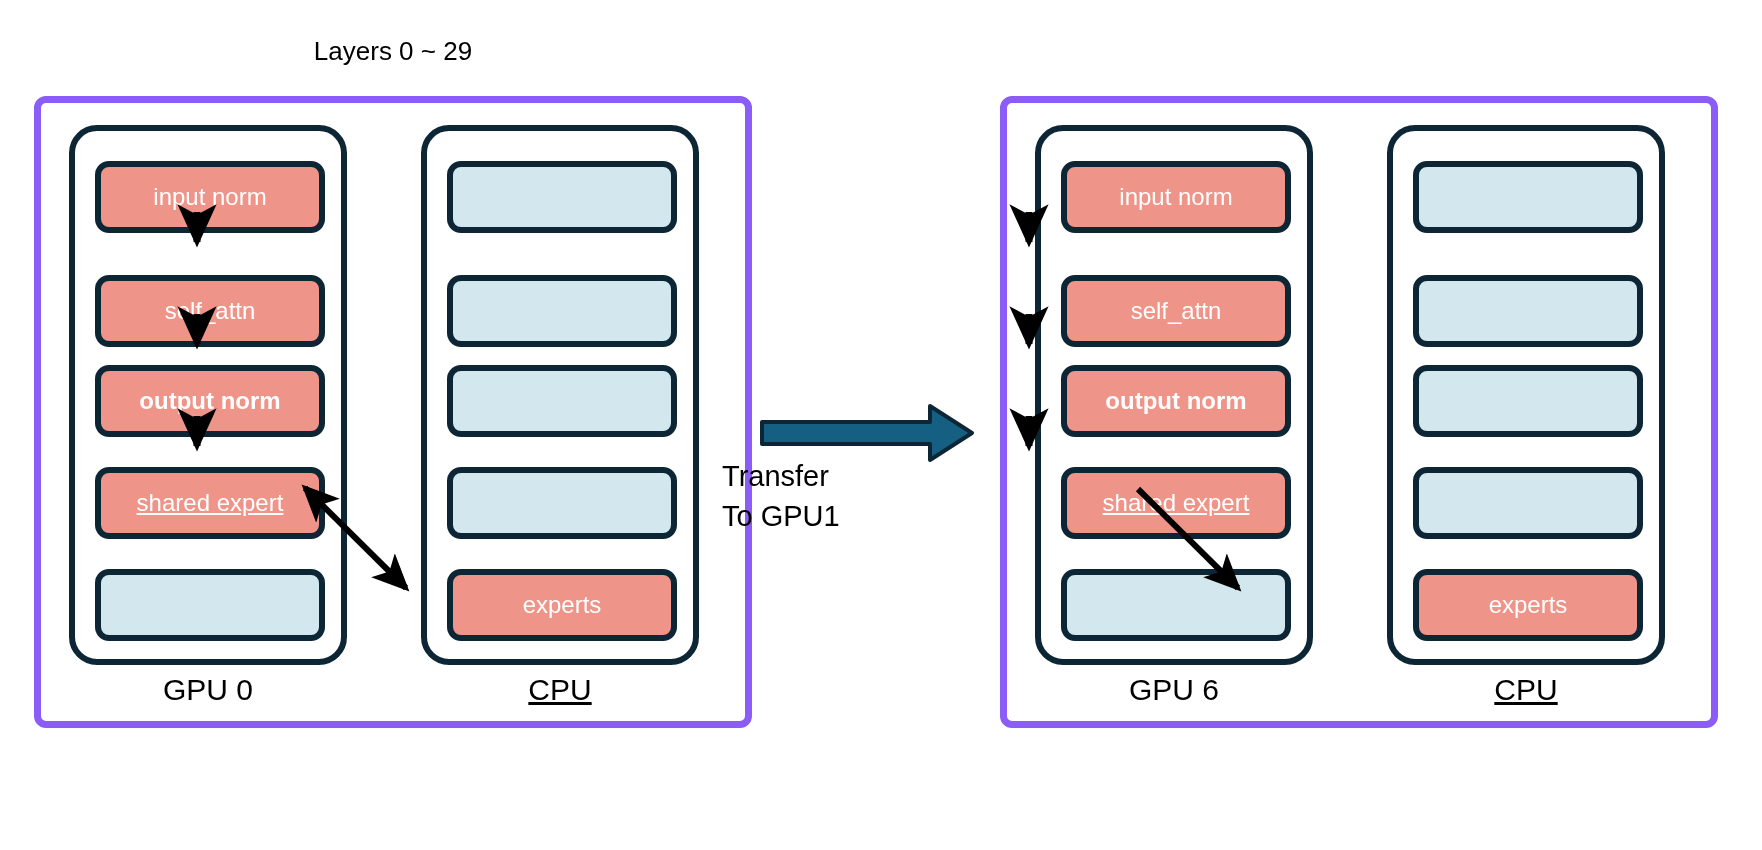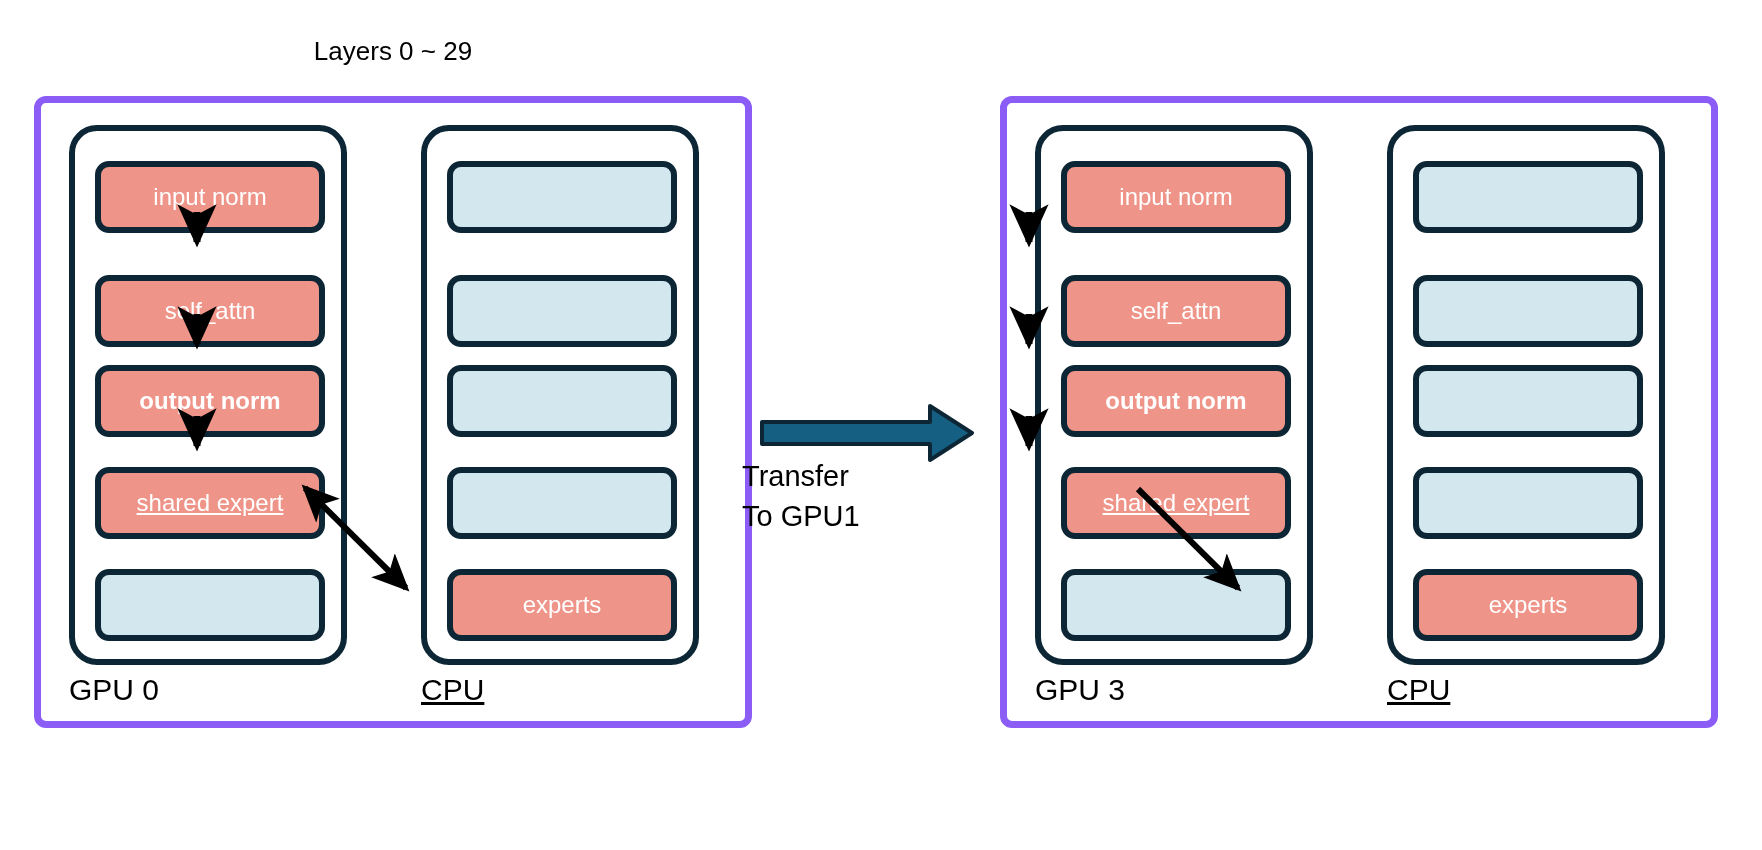--- a/index.html
+++ b/index.html
@@ -57,20 +57,21 @@
     box-sizing: border-box;
     background: #ffffff;
   }
   .column.col-gpu { left: 28px; }
   .column.col-cpu { left: 380px; }
 
   .column-label {
     position: absolute;
     bottom: 14px;
     width: 278px;
+    text-align: center;
     font-size: 30px;
     color: #000000;
     white-space: nowrap;
   }
   .column-label.col-gpu { left: 28px; }
   .column-label.col-cpu { left: 380px; text-decoration: underline; }
 
   
   .block {
     position: absolute;
@@ -102,21 +103,21 @@
     left: 0;
     top: 0;
     width: 1762px;
     height: 850px;
     pointer-events: none;
   }
 
   
   .transfer-label {
     position: absolute;
-    left: 742px;
+    left: 722px;
     top: 456px;
     width: 220px;
     text-align: left;
     font-size: 29px;
     line-height: 40px;
     color: #000000;
     white-space: pre-line;
   }
 </style>
 </head>
@@ -150,21 +151,21 @@
 
   <div class="group right">
 
     <div class="column col-gpu">
       <div class="block red r0">input norm</div>
       <div class="block red r1">self_attn</div>
       <div class="block red r2">output norm</div>
       <div class="block red r3">shared expert</div>
       <div class="block blue r4"></div>
     </div>
-    <div class="column-label col-gpu">GPU 3</div>
+    <div class="column-label col-gpu">GPU 6</div>
 
     <div class="column col-cpu">
       <div class="block blue r0"></div>
       <div class="block blue r1"></div>
       <div class="block blue r2"></div>
       <div class="block blue r3"></div>
       <div class="block red r4">experts</div>
     </div>
     <div class="column-label col-cpu">CPU</div>
   </div>

